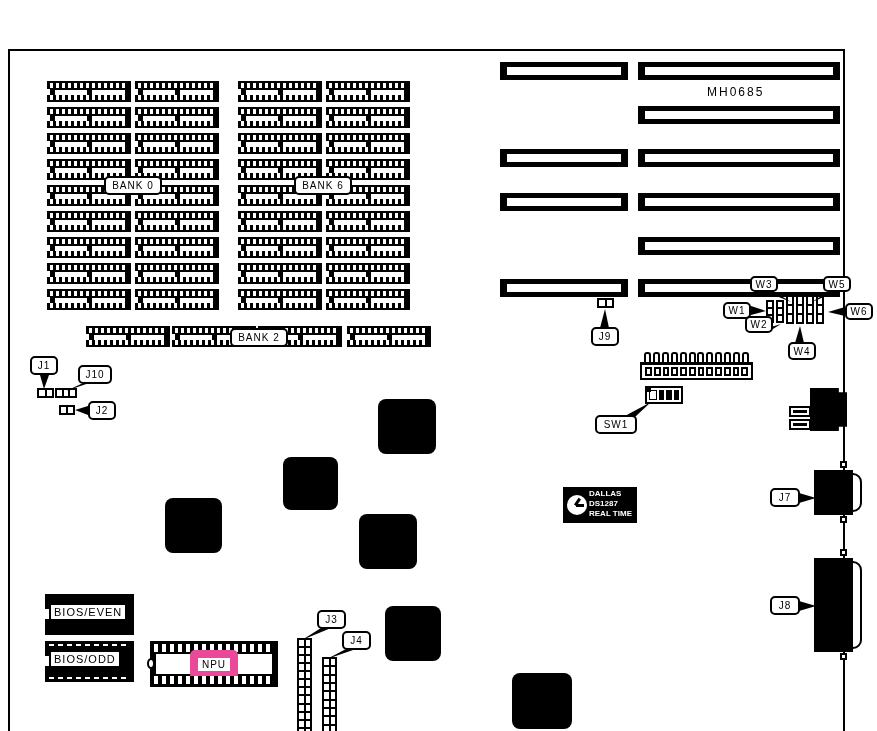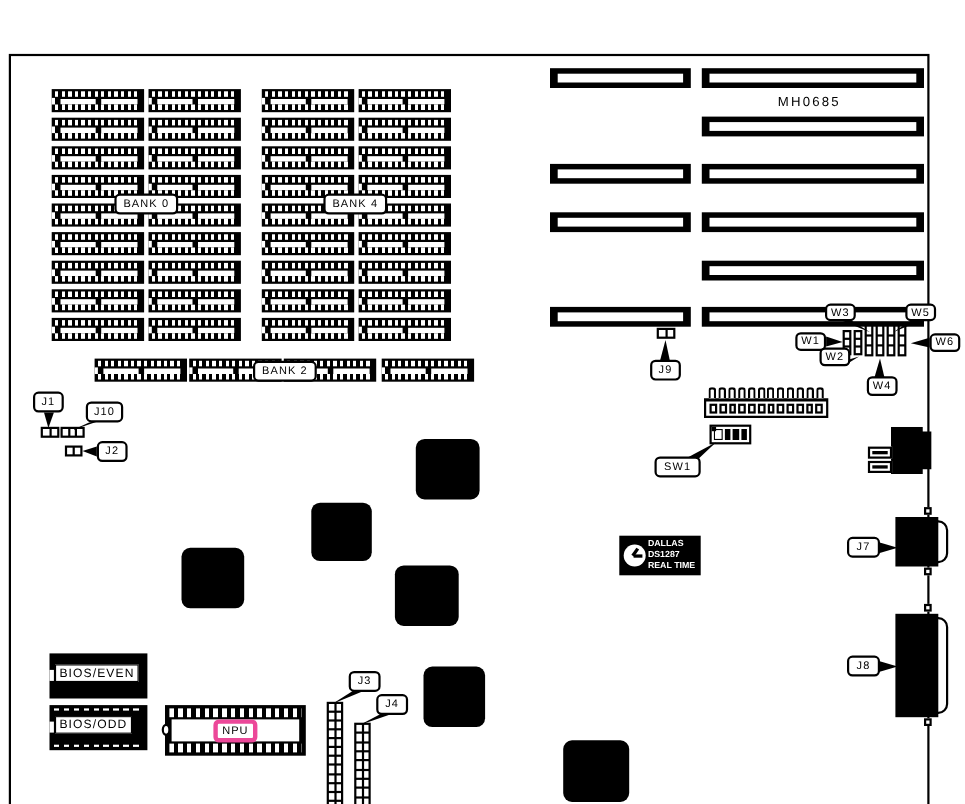--- a/index.html
+++ b/index.html
@@ -49,21 +49,21 @@
     position:absolute; background:#fff; border:2px solid #000; border-radius:5px;
     font-size:10px; letter-spacing:1px; display:flex; align-items:center;
     justify-content:center; z-index:5; white-space:nowrap;
   }
   .leaders { position:absolute; left:0; top:0; z-index:4; }
 
   .partnum { position:absolute; left:707px; top:44px; font-size:12px;
     letter-spacing:2px; z-index:2; }
 
   
-  .chip-tag { background:#fff; border:4px solid #ec4899; border-radius:5px;
+  .chip-tag { background:#fff; border:8px solid #ec4899; border-radius:5px;
     font-size:10px; letter-spacing:1px; padding:1px 4px; }
   .chip-box { background:#fff; border:1px solid #000; font-size:11px;
     letter-spacing:1px; padding:1px 3px; white-space:nowrap; }
 
   
   .cpu { position:absolute; left:213px; top:530px; width:63px; height:62px;
     border:2px solid #000; background:#fff; z-index:2; }
   .cpu::before, .cpu::after { content:""; position:absolute; left:2px; right:2px; height:6px;
     background:repeating-linear-gradient(90deg,#fff 0 4px,#000 4px 9px); }
   .cpu::before { top:0; } .cpu::after { bottom:0; }
@@ -517,21 +517,21 @@
         <div class="pc"></div>
         <div class="pc"></div>
         <div class="pc"></div>
         <div class="pc"></div>
       </div>
     </div>
 
   <div class="partnum">MH0685</div>
 
   <div class="callout" style="left:104px;top:135px;width:58px;height:19px">BANK 0</div>
-  <div class="callout" style="left:294px;top:135px;width:58px;height:19px">BANK 4</div>
+  <div class="callout" style="left:294px;top:135px;width:58px;height:19px">BANK 6</div>
   <div class="callout" style="left:230px;top:287px;width:58px;height:19px">BANK 2</div>
 
   <div class="callout" style="left:30px;top:315px;width:28px;height:19px">J1</div>
   <div class="callout" style="left:78px;top:324px;width:34px;height:19px">J10</div>
   <div class="callout" style="left:88px;top:360px;width:28px;height:19px">J2</div>
 
   <div class="callout" style="left:317px;top:569px;width:29px;height:19px">J3</div>
   <div class="callout" style="left:342px;top:590px;width:29px;height:19px">J4</div>
 
   <div class="callout" style="left:591px;top:286px;width:28px;height:19px">J9</div>

